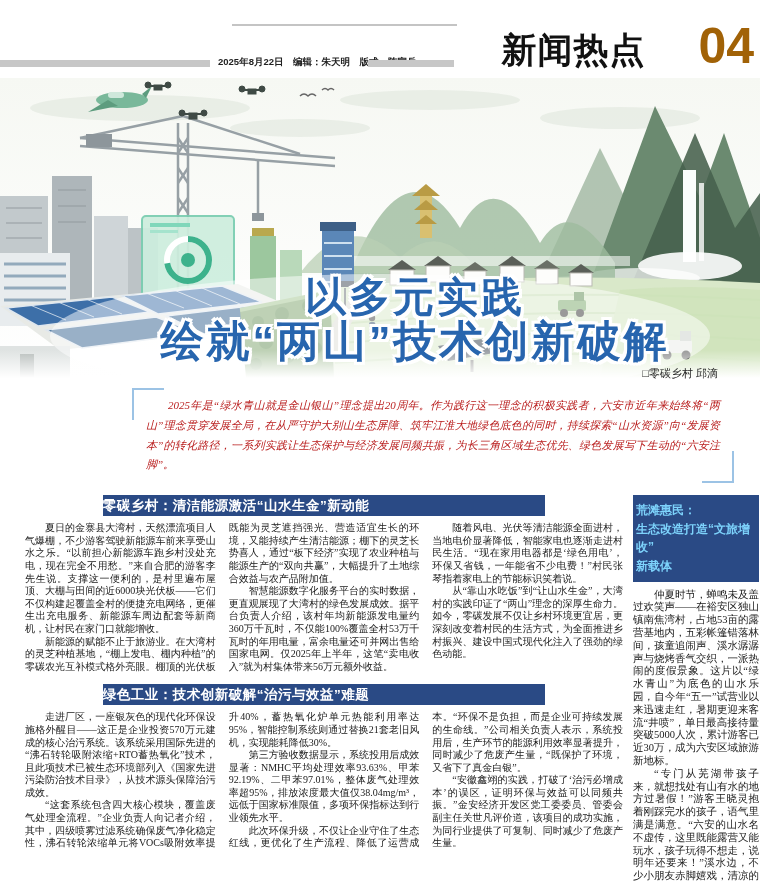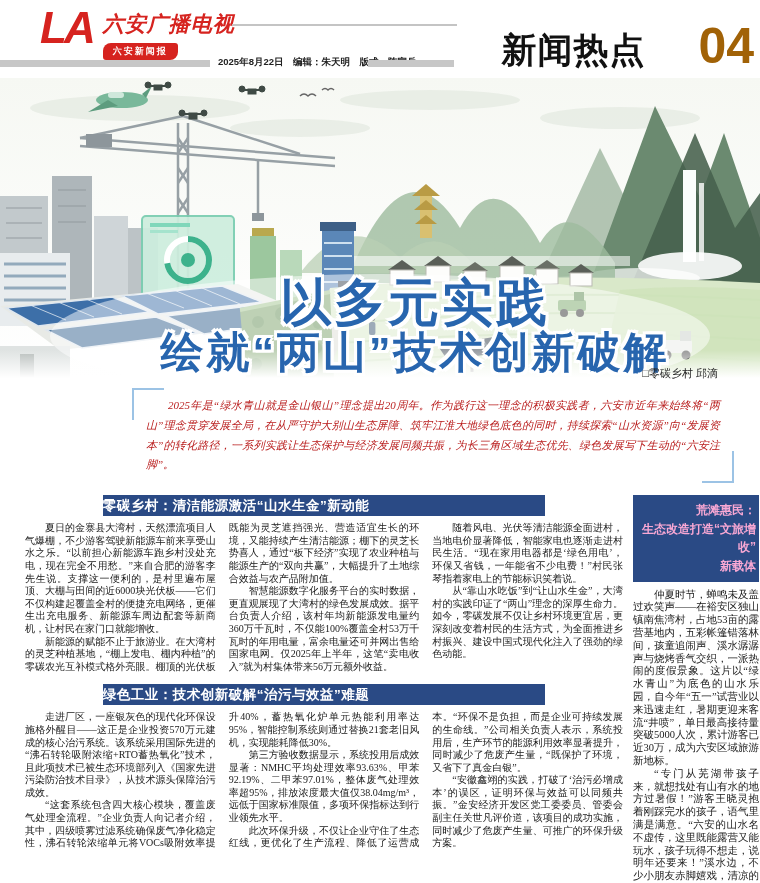--- a/index.html
+++ b/index.html
@@ -30,21 +30,21 @@
   .edition .num{font-size:50px;font-weight:800;color:#a16207;line-height:.82;margin-left:6px;}
 
   
   .hero{position:relative;height:300px;}
   .hero svg{display:block;}
   .headline{position:absolute;left:70px;right:0;top:198px;text-align:center;
             font-family:"Liberation Sans",sans-serif;font-weight:900;color:#2765ae;
             letter-spacing:3px;line-height:1.06;
             text-shadow:-3px -3px 0 #fff,3px -3px 0 #fff,-3px 3px 0 #fff,3px 3px 0 #fff,
                         0 -3px 0 #fff,0 3px 0 #fff,-3px 0 0 #fff,3px 0 0 #fff;}
-  .headline .h1{font-size:51px;}
+  .headline .h1{font-size:41px;}
   .headline .h2{font-size:43px;}
   .byline{position:absolute;right:42px;top:288px;font-size:11px;color:#222;
           font-family:"Liberation Sans",sans-serif;}
 
   
   .intro{position:relative;margin:10px 26px 0 132px;padding:8px 14px 8px 14px;
          font-style:italic;font-size:11px;line-height:1.8;text-align:justify;color:#b91c1c;}
   .intro p{margin:0;text-indent:2em;}
   .intro::before{content:"";position:absolute;left:0;top:0;width:30px;height:30px;
                  border-left:2px solid #9cc3e5;border-top:2px solid #9cc3e5;}
@@ -56,37 +56,30 @@
         margin:12px 0 0 25px;}
   .section-bar{width:74%;margin:0 auto 6px auto;background:#2a4a85;color:#fff;
                font-family:"Liberation Sans",sans-serif;font-weight:bold;font-size:13.5px;
                text-align:left;line-height:21px;height:21px;letter-spacing:.5px;}
   .cols3{column-count:3;column-gap:13px;font-size:10px;line-height:12.6px;text-align:justify;}
   .para{margin:0;text-indent:2em;}
   .section + .section{margin-top:11px;}
 
   
   .sidebar{font-size:10.5px;line-height:12.8px;text-align:justify;}
-  .sidebar-head{background:#2a4a85;color:#f9a8d4;text-align:right;
+  .sidebar-head{background:#2a4a85;color:#7dd3fc;text-align:left;
                 font-family:"Liberation Sans",sans-serif;font-weight:bold;font-size:12px;
                 line-height:1.55;padding:6px 3px;margin-bottom:7px;}
 </style>
 </head>
 <body>
 
 <div class="page">
 
   <div class="masthead">
-    <div class="logo">
-      <div class="monogram">LA</div>
-      <div class="logo-text">
-        <div class="logo-title">六安广播电视</div>
-        <span class="logo-badge">六安新闻报</span>
-      </div>
-    </div>
     <div class="logo-line"></div>
     <div class="datebar">
       <div class="bar b1"></div>
       <div class="dateline">2025年8月22日　编辑：朱天明　版式：陈家兵</div>
       <div class="bar b2"></div>
     </div>
     <div class="edition">
       <span class="sec">新闻热点</span>
       <span class="num">04</span>
     </div>
@@ -361,21 +354,21 @@
           </div>
       </div>
 
       <div class="section">
         <div class="section-bar">绿色工业：技术创新破解“治污与效益”难题</div>
         <div class="cols3">
             <p class="para">走进厂区，一座银灰色的现代化环保设施格外醒目——这正是企业投资570万元建成的核心治污系统。该系统采用国际先进的“沸石转轮吸附浓缩+RTO蓄热氧化”技术，且此项技术已被生态环境部列入《国家先进污染防治技术目录》，从技术源头保障治污成效。</p>
             <p class="para">“这套系统包含四大核心模块，覆盖废气处理全流程。”企业负责人向记者介绍，其中，四级喷雾过滤系统确保废气净化稳定性，沸石转轮浓缩单元将VOCs吸附效率提升40%，蓄热氧化炉单元热能利用率达95%，智能控制系统则通过替换21套老旧风机，实现能耗降低30%。</p>
             <p class="para">第三方验收数据显示，系统投用后成效显著：NMHC平均处理效率93.63%、甲苯92.19%、二甲苯97.01%，整体废气处理效率超95%，排放浓度最大值仅38.04mg/m³，远低于国家标准限值，多项环保指标达到行业领先水平。</p>
             <p class="para">此次环保升级，不仅让企业守住了生态红线，更优化了生产流程、降低了运营成本。“环保不是负担，而是企业可持续发展的生命线。”公司相关负责人表示，系统投用后，生产环节的能源利用效率显著提升，同时减少了危废产生量，“既保护了环境，又省下了真金白银”。</p>
-            <p class="para">“安徽鑫翊的实践，打破了‘治污必增成本’的误区，证明环保与效益可以同频共振。”金安经济开发区党工委委员、管委会副主任关世凡评价道，该项目的成功实施，同时减少了危废产生量、可推广的环保升级方案。</p>
+            <p class="para">“安徽鑫翊的实践，打破了‘治污必增成本’的误区，证明环保与效益可以同频共振。”金安经济开发区党工委委员、管委会副主任关世凡评价道，该项目的成功实施，为同行业提供了可复制、同时减少了危废产生量。</p>
           </div>
       </div>
     </div>
 
     <div class="sidebar">
       <div class="sidebar-head">
         <div>荒滩惠民：</div>
         <div>生态改造打造“文旅增收”</div>
         <div>新载体</div>
       </div>

